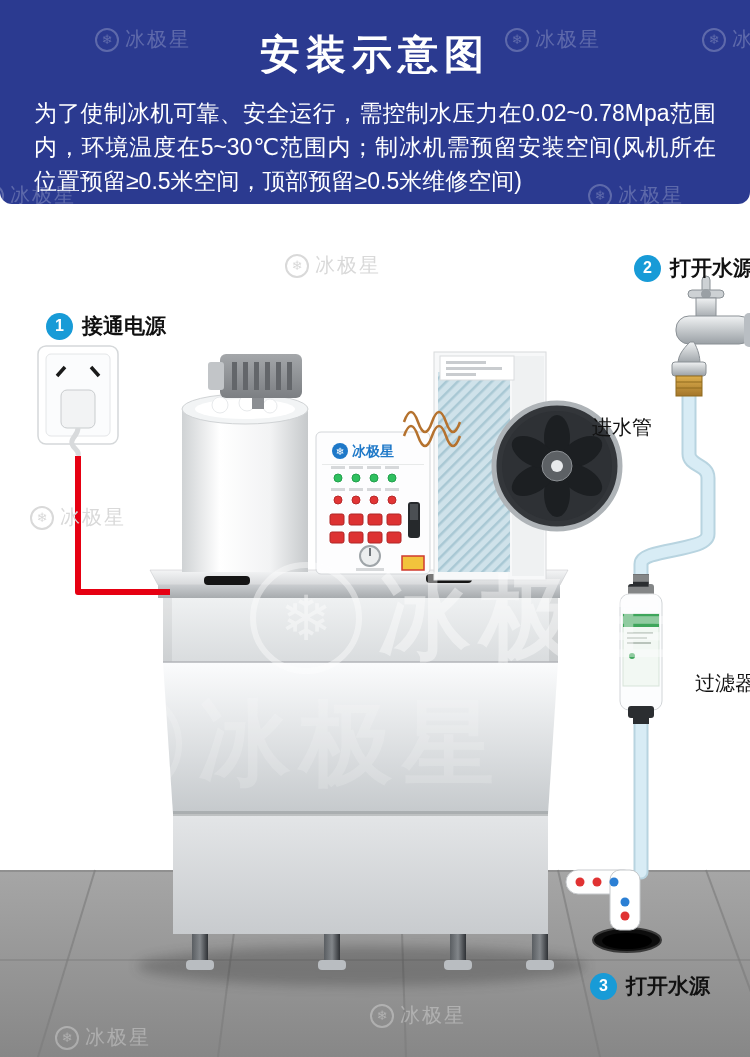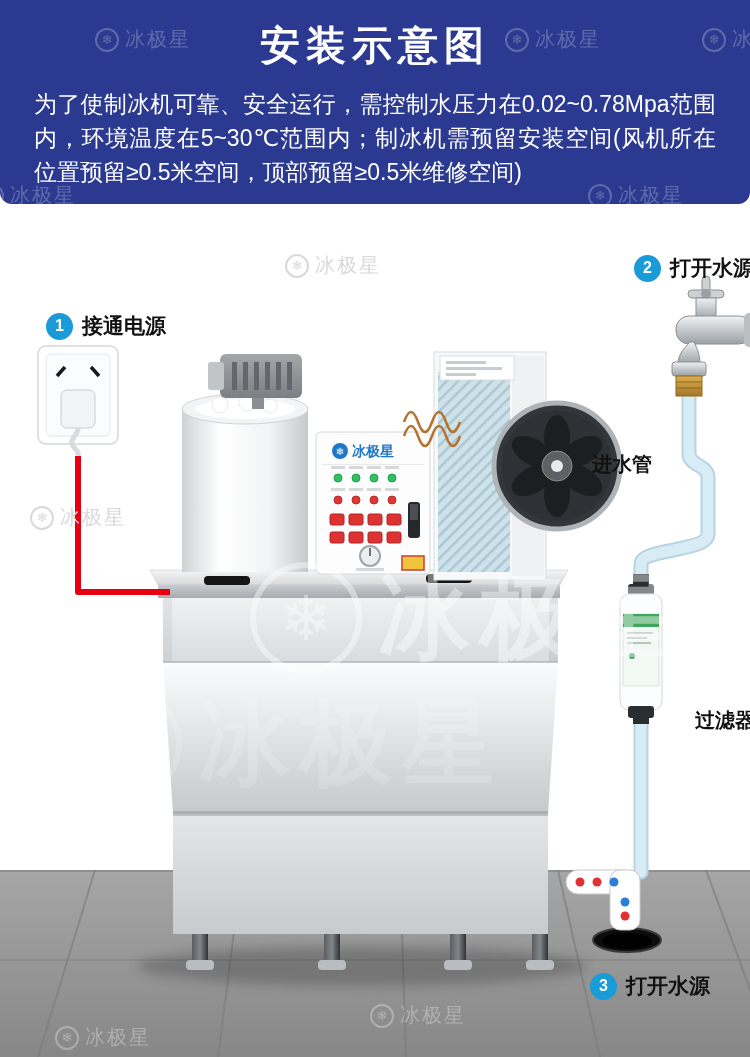--- a/index.html
+++ b/index.html
@@ -4,34 +4,34 @@
 <style>
   * { margin:0; padding:0; box-sizing:border-box; }
   html,body { background:#ffffff; }
   body { width:750px; font-family:"Liberation Sans","DejaVu Sans",sans-serif; }
   .page { position:relative; width:750px; height:1057px; overflow:hidden; background:#ffffff; }
 
   
   .header { position:absolute; top:0; left:0; width:750px; height:204px;
             background:#2b3a90; border-radius:0 0 12px 12px; color:#fff; overflow:hidden; }
   .header h1 { position:relative; text-align:center; font-size:40px; font-weight:bold;
-               letter-spacing:6px; padding-top:18px; z-index:2; }
+               letter-spacing:6px; padding-top:27px; z-index:2; }
   .header p  { position:relative; margin:14px 34px 0; font-size:23px; line-height:1.48;
                text-align:justify; z-index:2; }
 
   
   .diagram { position:absolute; top:204px; left:0; width:750px; height:853px; }
   svg.scene { position:absolute; left:0; top:0; }
 
   
   .step { position:absolute; display:flex; align-items:center; gap:9px; z-index:6; }
   .step-badge { width:27px; height:27px; border-radius:50%; background:#189bd7; color:#fff;
                 font-size:16px; font-weight:bold; display:flex; align-items:center; justify-content:center; }
   .step-label { font-size:21px; font-weight:bold; color:#111; white-space:nowrap; }
-  .anno { position:absolute; font-size:20px; font-weight:bold; color:#111; z-index:6; white-space:nowrap;margin-top:37px; }
+  .anno { position:absolute; font-size:20px; font-weight:normal; color:#111; z-index:6; white-space:nowrap; }
 
   
   .wm { position:absolute; display:flex; align-items:center; gap:6px; color:#fff;
         opacity:.24; z-index:3; pointer-events:none; white-space:nowrap; }
   .wm-icon { width:24px; height:24px; border:2px solid currentColor; border-radius:50%;
              display:flex; align-items:center; justify-content:center; font-size:13px; flex:none; }
   .wm-text { font-size:20px; letter-spacing:2px; }
   .wm-gray { color:#d9d9d9; opacity:1; }
   .wm-big { opacity:.42; gap:16px; }
   .wm-big .wm-icon { width:112px; height:112px; border-width:6px; font-size:62px; }

